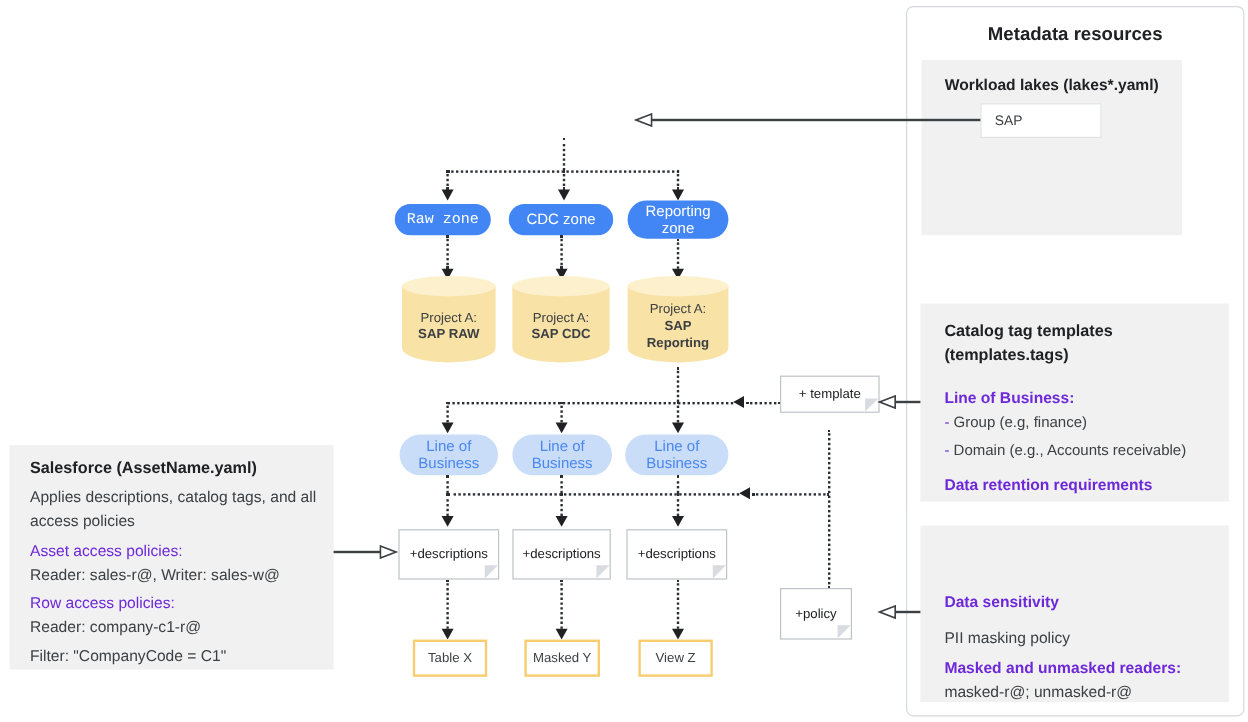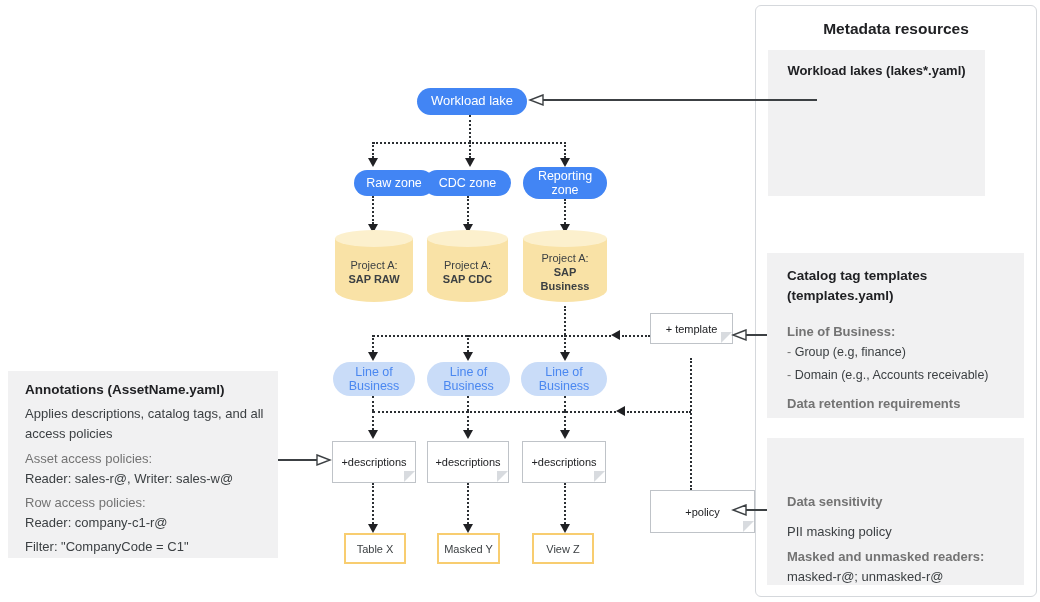--- a/index.html
+++ b/index.html
@@ -35,103 +35,103 @@
   .arr-down{position:absolute;width:0;height:0;border-left:5px solid transparent;
         border-right:5px solid transparent;border-top:9px solid #202124;}
   .arr-left{position:absolute;width:0;height:0;border-top:5px solid transparent;
         border-bottom:5px solid transparent;border-right:9px solid #202124;}
   .sline{position:absolute;height:2px;background:#3c4043;}
   
   .graybox{position:absolute;background:#f1f1f2;}
   .rpanel{position:absolute;background:#fff;border:1px solid #d5d8dc;border-radius:6px;box-sizing:border-box;}
   .panel-title{font-weight:700;font-size:15.5px;color:#202124;text-align:center;}
   .sec-title{font-weight:700;font-size:13.5px;color:#202124;line-height:1.45;}
-  .blue{color:#737373;}
+  .blue{color:#6d28d9;}
   .body13{font-size:13px;line-height:1.55;}
   .lakeitem{position:absolute;background:#fff;border:1px solid #dfe1e5;box-sizing:border-box;
         display:flex;align-items:center;font-size:11.5px;color:#3c4043;padding-left:11px;}
   .openarr{position:absolute;}
 </style>
 </head>
 <body>
 
 <div class="canvas">
 
   <div class="graybox" style="left:8px;top:371px;width:270px;height:187px;">
-    <div class="abs sec-title" style="left:17px;top:9px;width:240px;">Annotations (AssetName.yaml)</div>
+    <div class="abs sec-title" style="left:17px;top:9px;width:240px;">Salesforce (AssetName.yaml)</div>
     <div class="abs body13" style="left:17px;top:33px;width:242px;">Applies descriptions, catalog tags, and all access policies</div>
     <div class="abs body13 blue" style="left:17px;top:78px;">Asset access policies:</div>
     <div class="abs body13" style="left:17px;top:98px;">Reader: sales-r@, Writer: sales-w@</div>
     <div class="abs body13 blue" style="left:17px;top:122px;">Row access policies:</div>
     <div class="abs body13" style="left:17px;top:142px;">Reader: company-c1-r@</div>
     <div class="abs body13" style="left:17px;top:166px;">Filter: "CompanyCode = C1"</div>
   </div>
 
   <div class="rpanel" style="left:755px;top:5px;width:282px;height:592px;">
     <div class="abs panel-title" style="left:0;top:14px;width:280px;">Metadata resources</div>
   </div>
 
   <div class="graybox" style="left:768px;top:50px;width:217px;height:146px;">
     <div class="abs sec-title" style="left:0;top:12px;width:217px;text-align:center;font-size:13px;">Workload lakes (lakes*.yaml)</div>
+    <div class="lakeitem" style="left:49px;top:36px;width:101px;height:29px;">SAP</div>
   </div>
 
   <div class="graybox" style="left:767px;top:253px;width:257px;height:165px;">
-    <div class="abs sec-title" style="left:20px;top:13px;width:200px;">Catalog tag templates (templates.yaml)</div>
+    <div class="abs sec-title" style="left:20px;top:13px;width:200px;">Catalog tag templates (templates.tags)</div>
     <div class="abs body13 blue" style="left:20px;top:69px;font-weight:700;">Line of Business:</div>
     <div class="abs" style="left:20px;top:92px;font-size:12.5px;">
       <span class="blue">-</span>
       <span>Group (e.g, finance)</span>
     </div>
     <div class="abs" style="left:20px;top:115px;font-size:12.5px;">
       <span class="blue">-</span>
       <span>Domain (e.g., Accounts receivable)</span>
     </div>
     <div class="abs body13 blue" style="left:20px;top:141px;font-weight:700;">Data retention requirements</div>
   </div>
 
   <div class="graybox" style="left:767px;top:438px;width:257px;height:147px;">
     <div class="abs body13 blue" style="left:20px;top:54px;font-weight:700;">Data sensitivity</div>
     <div class="abs body13" style="left:20px;top:84px;">PII masking policy</div>
     <div class="abs body13 blue" style="left:20px;top:109px;font-weight:700;">Masked and unmasked readers:</div>
     <div class="abs body13" style="left:20px;top:129px;">masked-r@; unmasked-r@</div>
   </div>
 
-  <div class="pill" style="left:417px;top:88px;width:110px;height:27px;font-size:13px;">Workload lake</div>
 
   <div class="vdot" style="left:469px;top:115px;height:27px;"></div>
   <div class="hdot" style="left:373px;top:142px;width:193px;"></div>
   <div class="vdot" style="left:372px;top:142px;height:16px;"></div>
   <div class="vdot" style="left:469px;top:142px;height:16px;"></div>
   <div class="vdot" style="left:564px;top:142px;height:16px;"></div>
   <div class="arr-down" style="left:368px;top:158px;"></div>
   <div class="arr-down" style="left:465px;top:158px;"></div>
   <div class="arr-down" style="left:560px;top:158px;"></div>
 
-  <div class="pill" style="left:354px;top:170px;width:80px;height:26px;">Raw zone</div>
+  <div class="pill" style="left:329px;top:170px;width:80px;height:26px;font-family:Liberation Mono, monospace;">Raw zone</div>
   <div class="pill" style="left:424px;top:170px;width:87px;height:26px;">CDC zone</div>
   <div class="pill" style="left:523px;top:167px;width:84px;height:32px;padding:0 8px;box-sizing:border-box;">Reporting zone</div>
 
   <div class="vdot" style="left:372px;top:196px;height:28px;"></div>
   <div class="vdot" style="left:467px;top:196px;height:28px;"></div>
   <div class="vdot" style="left:564px;top:199px;height:25px;"></div>
   <div class="arr-down" style="left:368px;top:224px;"></div>
   <div class="arr-down" style="left:463px;top:224px;"></div>
   <div class="arr-down" style="left:560px;top:224px;"></div>
 
   <div class="cyl" style="left:335px;top:238px;width:78px;height:64px;">
     <span class="t">Project A:</span>
     <span class="t b">SAP RAW</span>
   </div>
   <div class="cyl" style="left:427px;top:238px;width:81px;height:64px;">
     <span class="t">Project A:</span>
     <span class="t b">SAP CDC</span>
   </div>
   <div class="cyl" style="left:523px;top:238px;width:84px;height:64px;">
     <span class="t">Project A:</span>
-    <span class="t b" style="max-width:64px;">SAP Business</span>
+    <span class="t b" style="max-width:64px;">SAP Reporting</span>
   </div>
 
   <div class="vdot" style="left:564px;top:306px;height:29px;"></div>
   <div class="hdot" style="left:373px;top:335px;width:238px;"></div>
   <div class="arr-left" style="left:611px;top:330px;"></div>
   <div class="hdot" style="left:622px;top:335px;width:28px;"></div>
   <div class="vdot" style="left:372px;top:335px;height:17px;"></div>
   <div class="vdot" style="left:467px;top:335px;height:17px;"></div>
   <div class="vdot" style="left:564px;top:335px;height:17px;"></div>
   <div class="arr-down" style="left:368px;top:352px;"></div>
@@ -165,21 +165,21 @@
   <div class="vdot" style="left:564px;top:483px;height:41px;"></div>
   <div class="arr-down" style="left:368px;top:524px;"></div>
   <div class="arr-down" style="left:463px;top:524px;"></div>
   <div class="arr-down" style="left:560px;top:524px;"></div>
 
   <div class="tbox" style="left:344px;top:533px;width:62px;height:31px;">Table X</div>
   <div class="tbox" style="left:437px;top:533px;width:63px;height:31px;">Masked Y</div>
   <div class="tbox" style="left:532px;top:533px;width:62px;height:31px;">View Z</div>
 
   <div class="note" style="left:650px;top:313px;width:83px;height:31px;">+ template</div>
-  <div class="note" style="left:650px;top:490px;width:105px;height:43px;">+policy</div>
+  <div class="note" style="left:650px;top:490px;width:60px;height:43px;">+policy</div>
 
   <div class="sline" style="left:543px;top:99px;width:274px;"></div>
   <svg class="openarr" style="left:528px;top:94px;" width="16" height="12">
       <path d="M15 1 L2 6 L15 11 Z" fill="#ffffff" stroke="#3c4043" stroke-width="1.4"></path>
     </svg>
 
   <div class="sline" style="left:278px;top:459px;width:41px;"></div>
   <svg class="openarr" style="left:316px;top:454px;" width="16" height="12">
       <path d="M1 1 L14 6 L1 11 Z" fill="#ffffff" stroke="#3c4043" stroke-width="1.4"></path>
     </svg>

